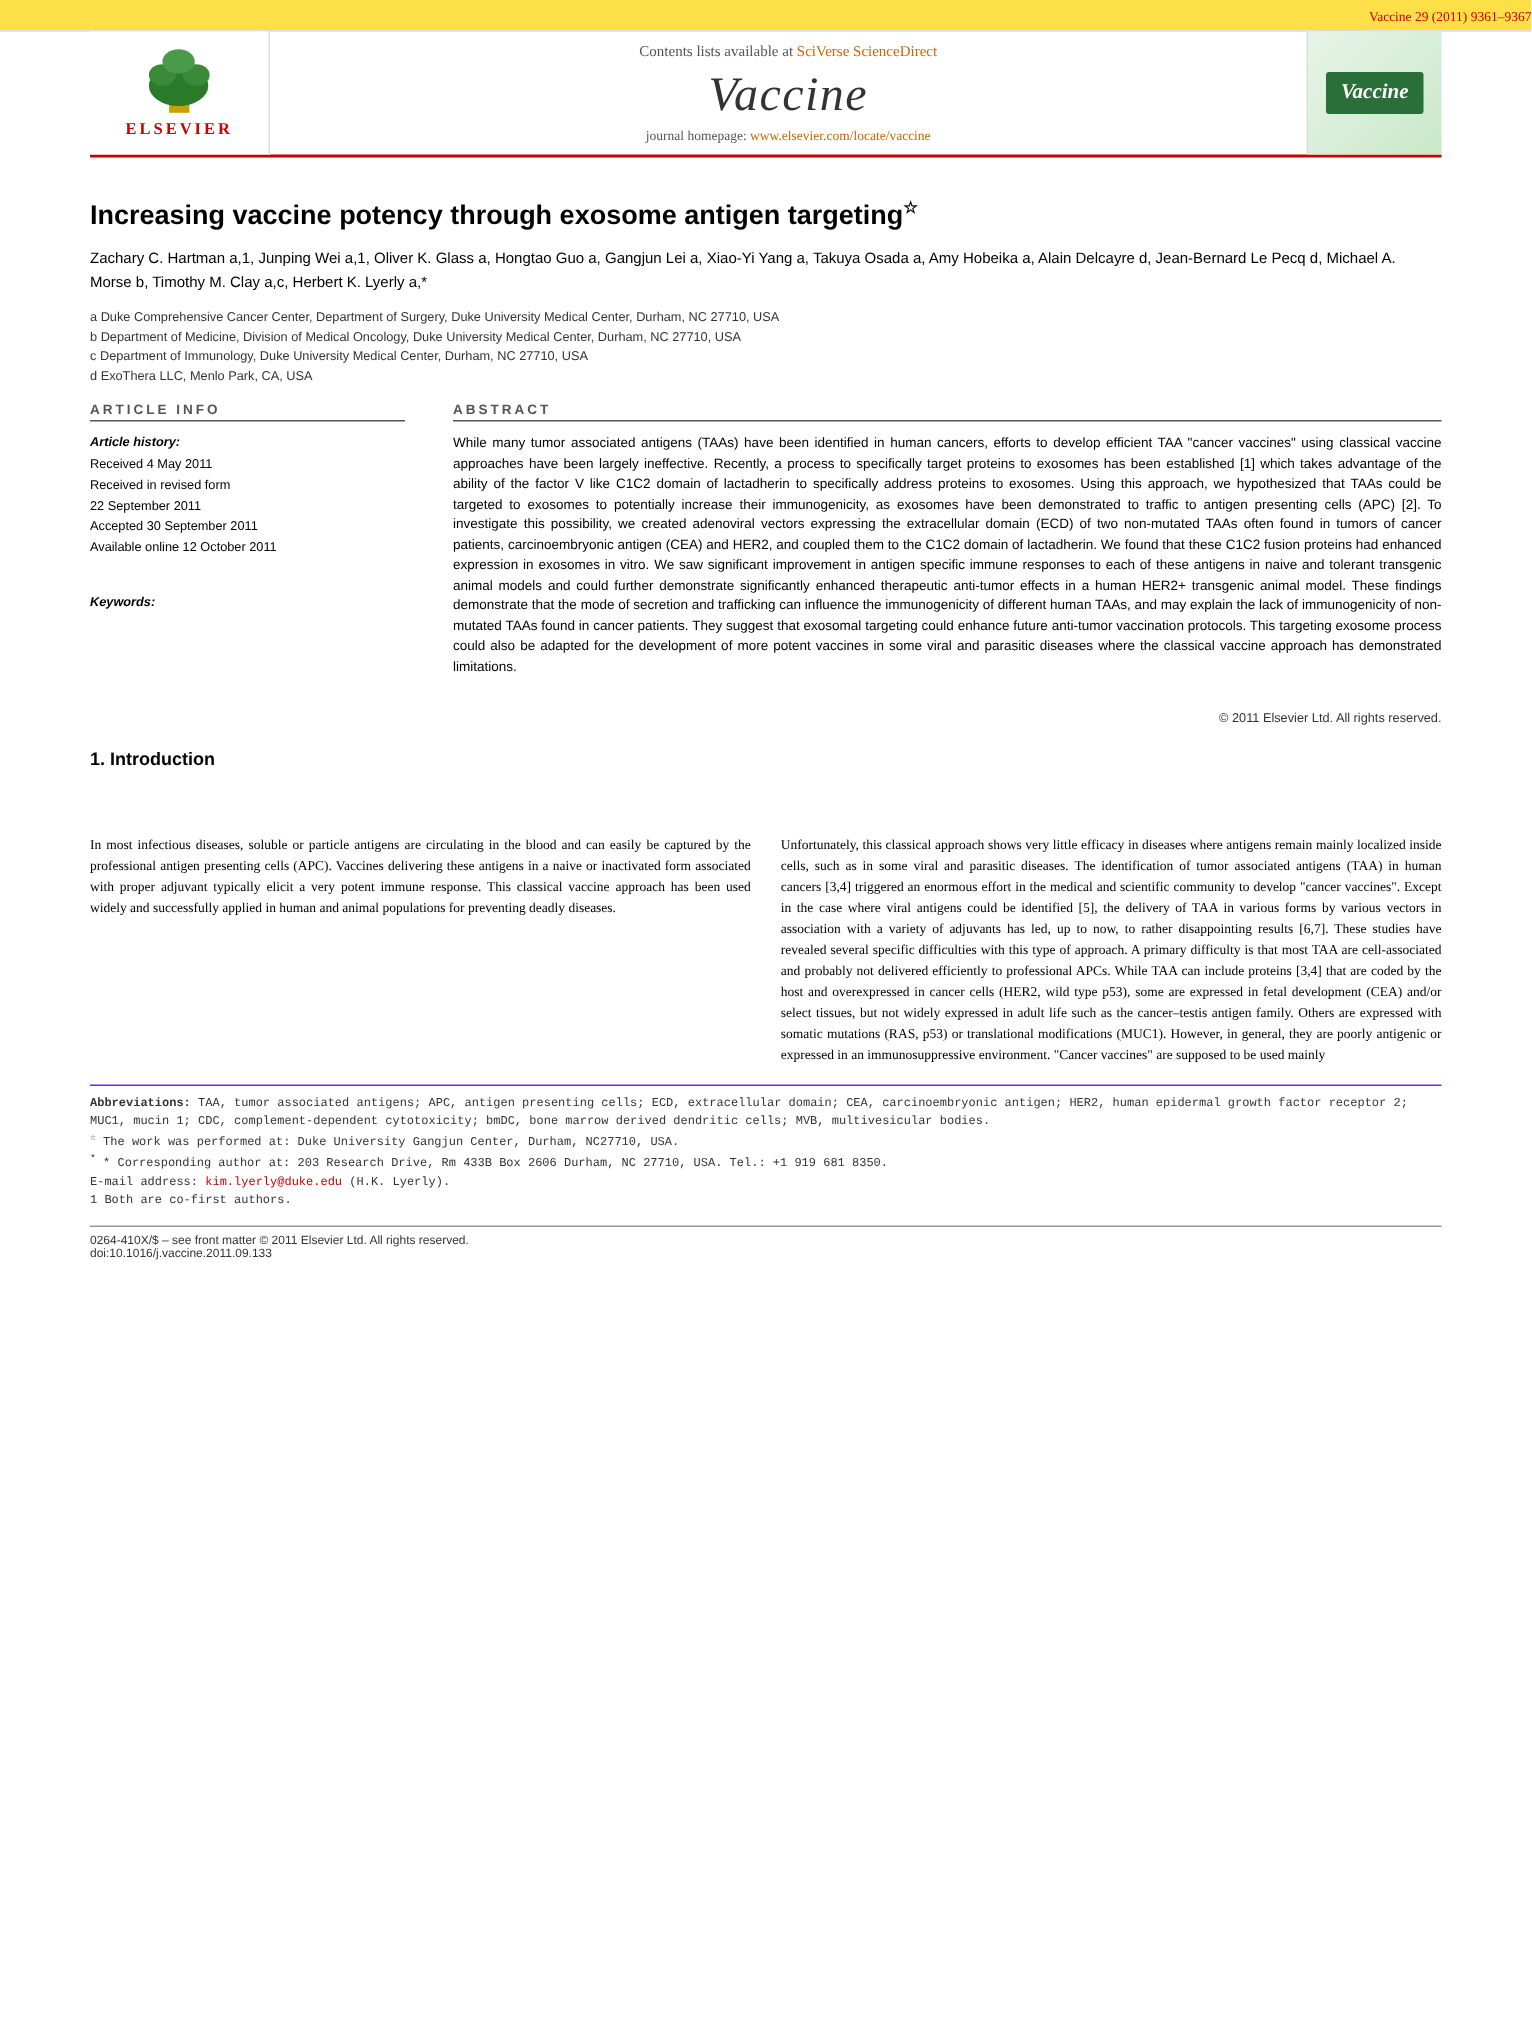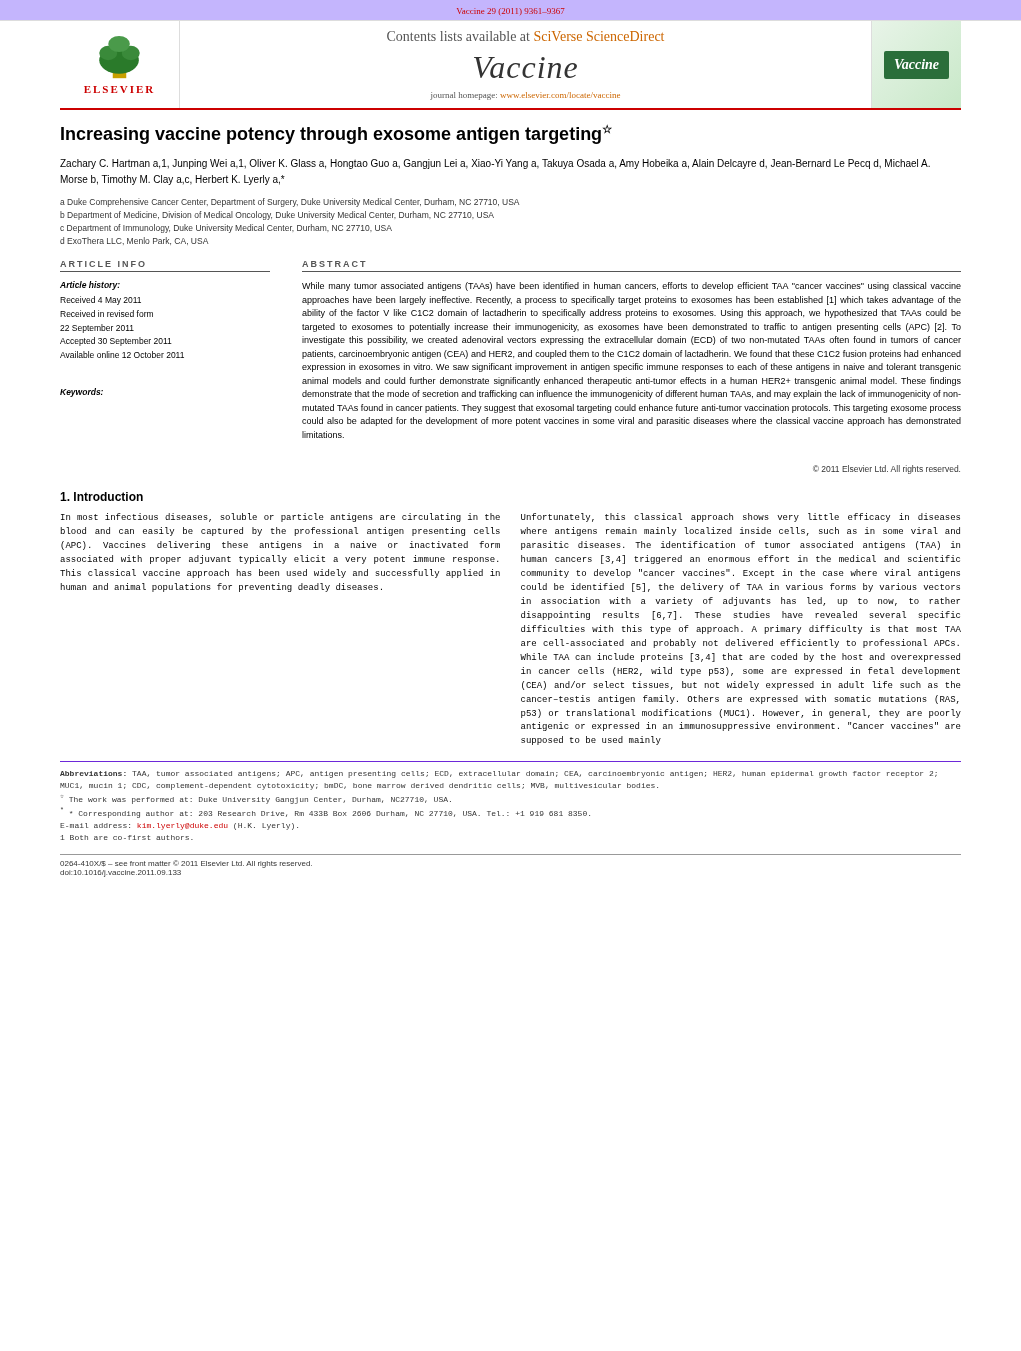--- a/index.html
+++ b/index.html
@@ -13,22 +13,22 @@
     }
 
     .page-wrapper {
       width: 1021px;
       background: #fff;
       padding: 0;
     }
 
     
     .top-bar {
-      background: #c4b5fd;
-      text-align: center;
+      background: #fde047;
+      text-align: right;
       padding: 6px 0 4px;
       font-size: 9px;
       color: #555;
       border-bottom: 1px solid #ddd;
     }
     .top-bar span { color: #c00; }
 
     .elsevier-logo {
       width: 120px;
       min-height: 80px;
@@ -51,21 +51,21 @@
       letter-spacing: 2px;
       margin-top: 3px;
     }
 
     .journal-center {
       flex: 1;
       text-align: center;
       padding: 8px 20px;
     }
     .sciverse-link {
-      font-size: 14px;
+      font-size: 10px;
       color: #555;
       margin-bottom: 4px;
     }
     .sciverse-link a { color: #c60; text-decoration: none; }
     .journal-title-big {
       font-family: 'Times New Roman', serif;
       font-size: 32px;
       color: #333;
       font-style: italic;
       letter-spacing: 1px;
@@ -91,21 +91,21 @@
       color: #fff;
       font-size: 14px;
       font-weight: bold;
       font-style: italic;
       padding: 6px 10px;
       border-radius: 2px;
     }
 
     
     .main-content {
-      padding: 12px 60px;
+      padding: 27px 60px;
     }
 
     .article-title {
       font-size: 18px;
       font-weight: bold;
       color: #000;
       margin-bottom: 10px;
       font-family: Arial, sans-serif;
       line-height: 1.3;
     }
@@ -202,22 +202,23 @@
     .section-heading {
       font-size: 12px;
       font-weight: bold;
       font-family: Liberation Sans, sans-serif;
       margin: 16px 0 8px;
     }
 
     .body-text {
       font-size: 9px;
       line-height: 1.55;
-      font-family: Liberation Mono, monospace;
+      font-family: Liberation Serif, serif;
       text-align: justify;
+      margin-top: 36px;
     }
 
     
     .intro-two-col {
       display: flex;
       gap: 20px;
       margin-top: 0;
     }
     .intro-left { flex: 1; }
     .intro-right { flex: 1; }

